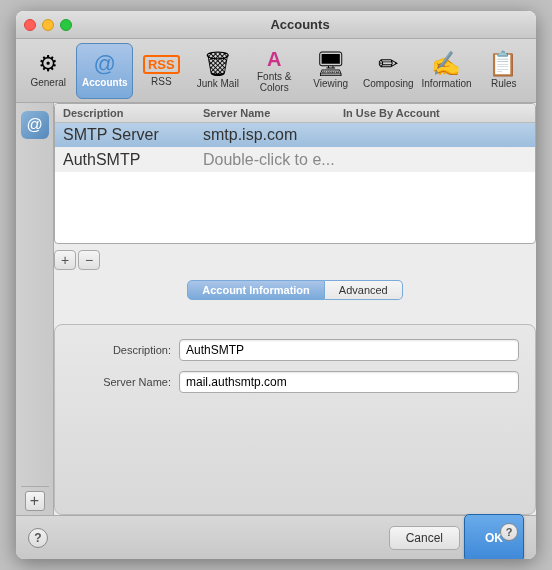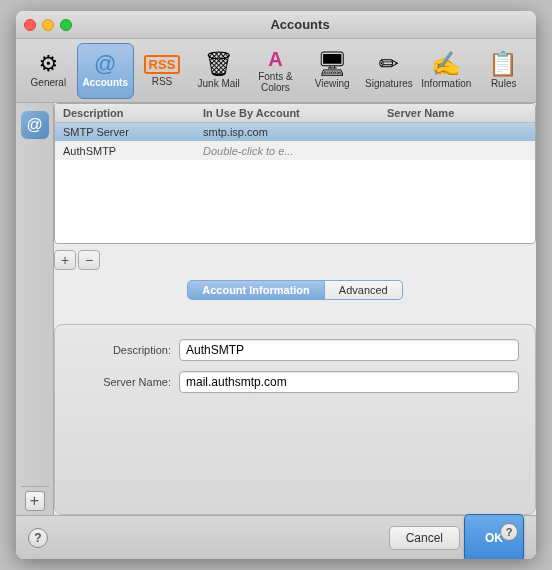--- a/index.html
+++ b/index.html
@@ -171,24 +171,24 @@
       cursor: pointer;
     }
     .smtp-row:last-child { border-bottom: none; }
     .smtp-row.selected {
       background: linear-gradient(to bottom, #b8d0e8, #9dbedd);
     }
     .smtp-row.inactive {
       background: #f0f0f0;
     }
     .smtp-cell {
-      font-size: 11px;
+      font-size: 16px;
       color: #333;
     }
-    .smtp-cell.dim { color: #888; font-style: italic; }
+    .smtp-cell.dim { color: #888; }
     .smtp-col-desc { width: 140px; }
     .smtp-col-server { width: 140px; }
     .smtp-col-inuse { flex: 1; }
 
     
     .add-remove-row {
       display: flex;
       gap: 2px;
       margin-bottom: 10px;
     }
@@ -376,21 +376,21 @@
       <div class="toolbar-item">
         <div class="toolbar-icon" style="font-size:20px; font-weight:bold; color:#cc3388;">A</div>
         <div class="toolbar-label">Fonts &amp; Colors</div>
       </div>
       <div class="toolbar-item">
         <div class="toolbar-icon">🖥</div>
         <div class="toolbar-label">Viewing</div>
       </div>
       <div class="toolbar-item">
         <div class="toolbar-icon">✏</div>
-        <div class="toolbar-label">Signatures</div>
+        <div class="toolbar-label">Composing</div>
       </div>
       <div class="toolbar-item">
         <div class="toolbar-icon">✍</div>
         <div class="toolbar-label">Information</div>
       </div>
       <div class="toolbar-item">
         <div class="toolbar-icon">📋</div>
         <div class="toolbar-label">Rules</div>
       </div>
     </div>
@@ -403,22 +403,22 @@
         <div class="sidebar-bottom">
           <div class="add-remove-btn" style="width:20px; height:20px; font-size:16px; border-radius:3px; border:1px solid #999; background:linear-gradient(to bottom,#f5f5f5,#e0e0e0); display:flex; align-items:center; justify-content:center; cursor:pointer; color:#555;">+</div>
         </div>
       </div>
 
       <div class="panel">
 
         <div class="smtp-table-container">
           <div class="smtp-table-header">
             <div class="smtp-col-header smtp-col-desc">Description</div>
+            <div class="smtp-col-header smtp-col-server">Server Name</div>
             <div class="smtp-col-header smtp-col-inuse">In Use By Account</div>
-            <div class="smtp-col-header smtp-col-server">Server Name</div>
           </div>
           <div class="smtp-table-body">
             <div class="smtp-row selected">
               <div class="smtp-cell smtp-col-desc">SMTP Server</div>
               <div class="smtp-cell smtp-col-server">smtp.isp.com</div>
               <div class="smtp-cell smtp-col-inuse"></div>
             </div>
             <div class="smtp-row inactive">
               <div class="smtp-cell smtp-col-desc">AuthSMTP</div>
               <div class="smtp-cell smtp-col-server dim">Double-click to e...</div>

